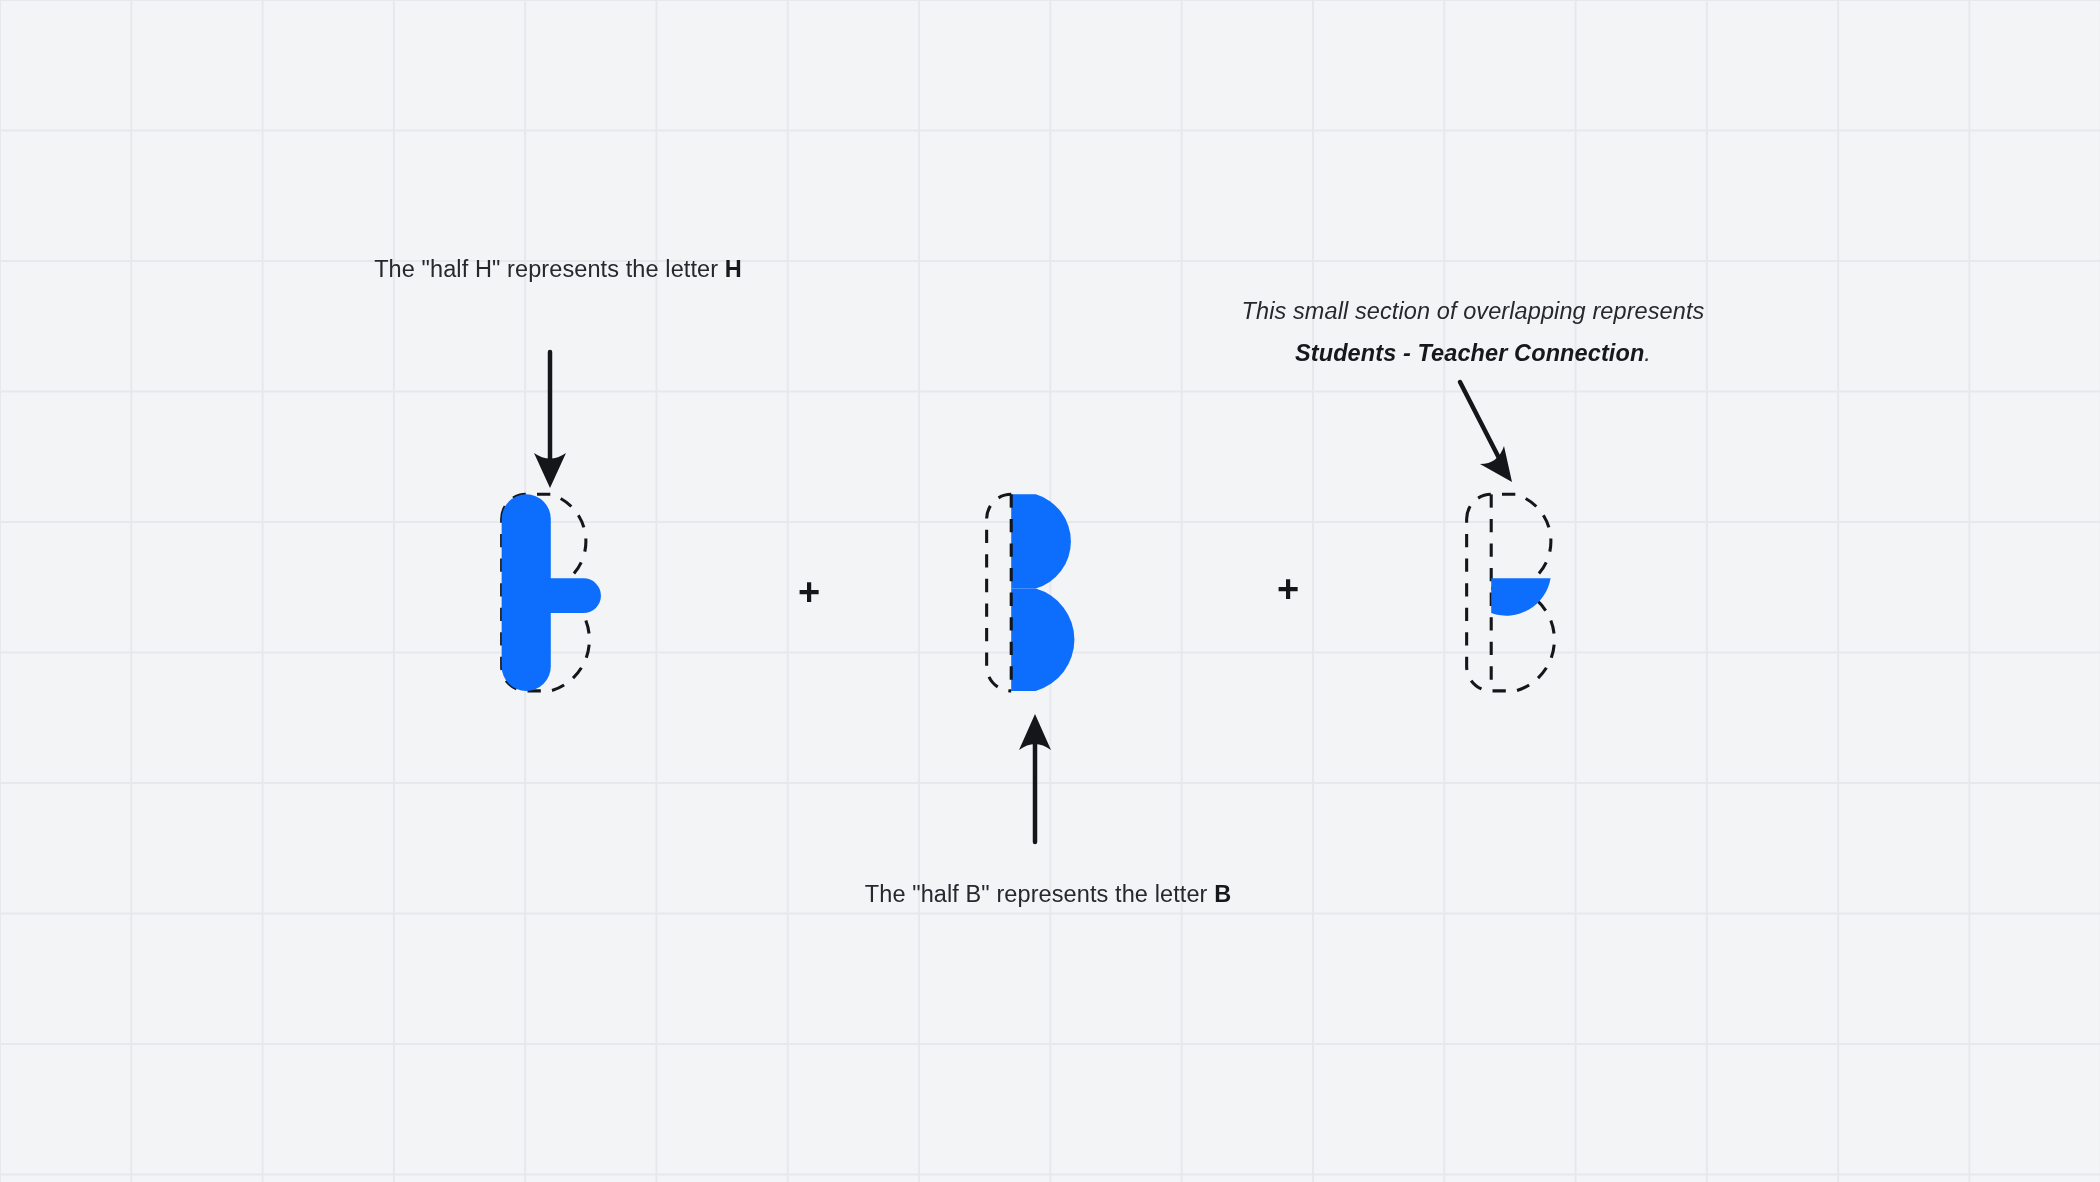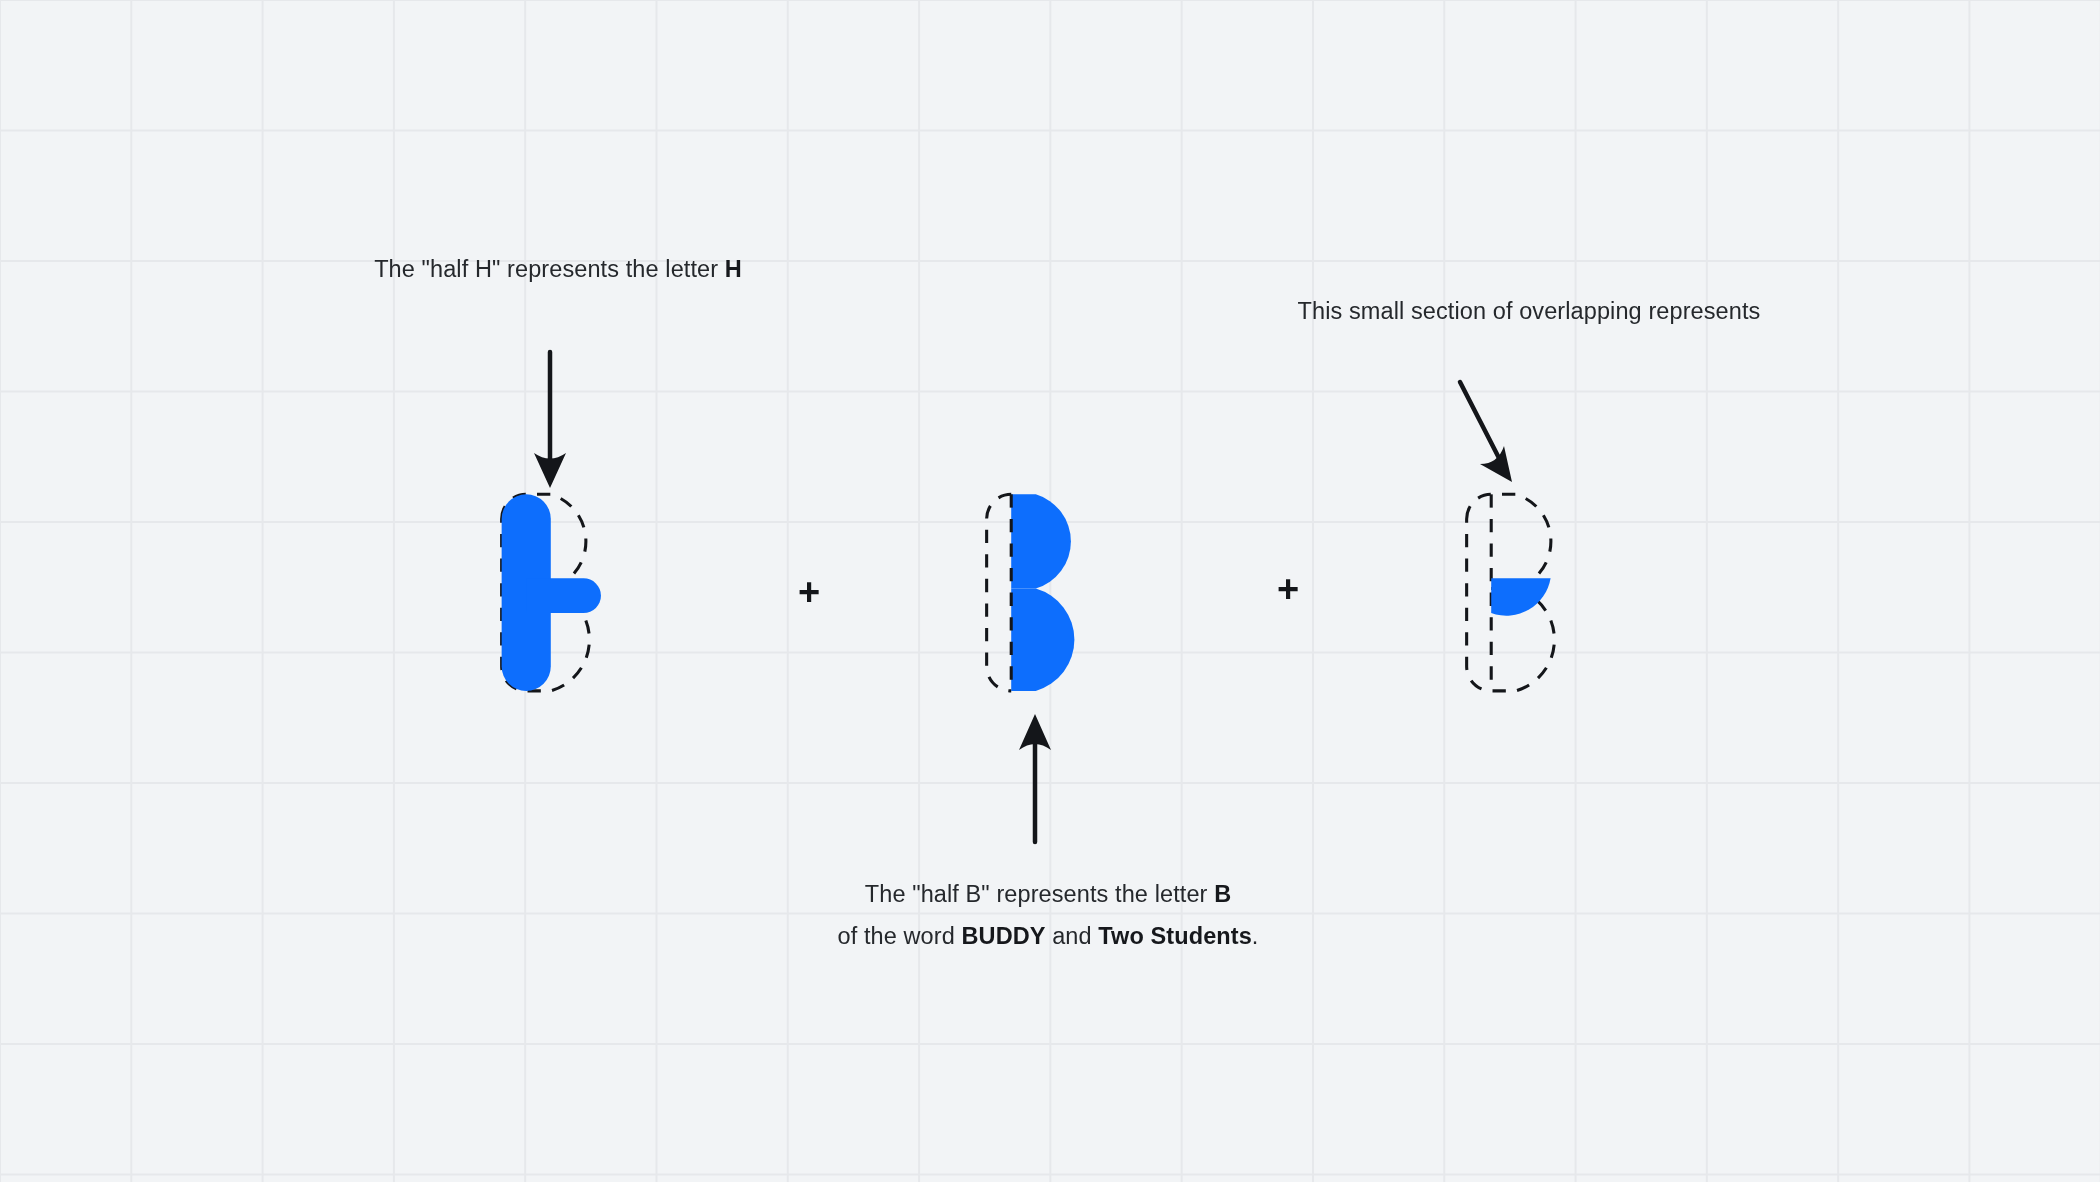--- a/index.html
+++ b/index.html
@@ -37,21 +37,21 @@
     white-space: nowrap;
     font-weight: 400;
   }
   .annotation b {
     font-weight: 700;
     color: #16181c;
   }
   .annotation .line { display: block; }
 
   #annotation-half-h { left: 358px;  top: 248px; width: 400px; }
-  #annotation-overlap { left: 1284px; top: 290px; width: 490px; }
+  #annotation-overlap { left: 1228px; top: 290px; width: 490px; font-style: italic; }
   #annotation-half-b { left: 823px;  top: 873px; width: 450px; }
 
   
   .arrow { position: absolute; }
   #arrow-half-h   { left: 520px;  top: 348px; }
   #arrow-overlap  { left: 1442px; top: 372px; }
   #arrow-half-b   { left: 1005px; top: 712px; }
 
   
   .plus-sign {
@@ -75,25 +75,25 @@
 <body>
 
 <div id="canvas" style="width: 2100px; height: 1182px; background-color: rgb(242, 244, 246); background-image: linear-gradient(to right, rgb(230, 232, 235) 1.5px, transparent 1.5px), linear-gradient(rgb(230, 232, 235) 1.5px, transparent 1.5px);">
 
   <div class="annotation" id="annotation-half-h" style="color: rgb(37, 40, 44);">
       <span class="line"><span>The "half H" represents the letter </span><b>H</b></span>
     </div>
 
   <div class="annotation" id="annotation-overlap" style="color: rgb(37, 40, 44);">
       <span class="line"><span>This small section of overlapping represents</span></span>
+      <span class="line"><b>Students - Teacher Connection</b><span>.</span></span>
     </div>
 
   <div class="annotation" id="annotation-half-b" style="color: rgb(37, 40, 44);">
       <span class="line"><span>The "half B" represents the letter </span><b>B</b></span>
-      <span class="line"><span>of the word </span><b>BUDDY</b><span> and </span><b>Two Students</b><span>.</span></span>
     </div>
 
   <svg class="arrow" id="arrow-half-h" width="60" height="145" viewBox="0 0 60 145">
     <path d="M30 4 L30 116" stroke="#14161a" stroke-width="4.5" stroke-linecap="round" fill="none"></path>
     <path d="M30 140 L14 105 Q30 116 46 105 Z" fill="#14161a"></path>
   </svg>
 
   <svg class="arrow" id="arrow-overlap" width="110" height="120" viewBox="0 0 110 120">
     <path d="M18 10 L58 88" stroke="#14161a" stroke-width="4.5" stroke-linecap="round" fill="none"></path>
     <path d="M70 110 L38 92 Q56 92 62 74 Z" fill="#14161a"></path>

